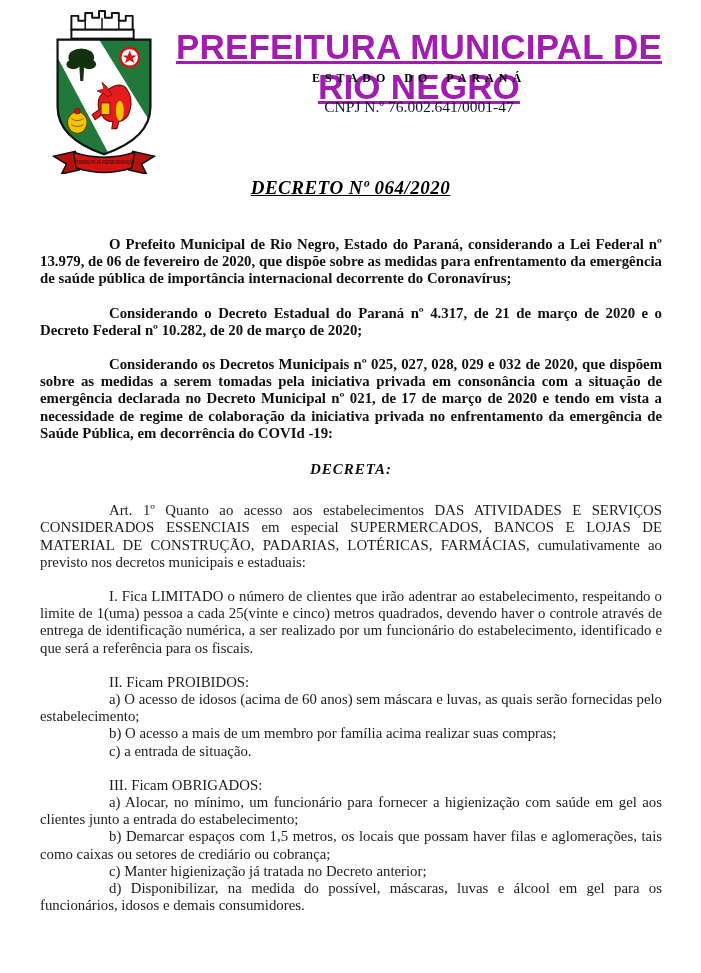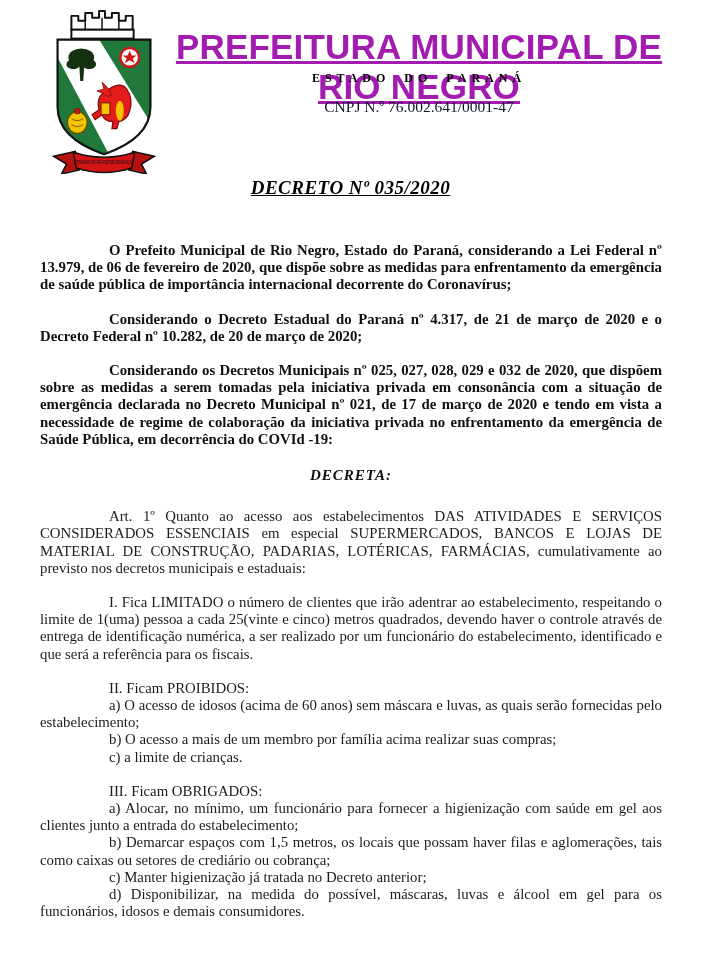--- a/index.html
+++ b/index.html
@@ -34,21 +34,21 @@
     position: absolute; left: 0; top: 177px; width: 100%;
     text-align: center; font-weight: bold; font-style: italic;
     font-size: 19px; letter-spacing: 0.5px;
     text-decoration: underline; color: #000000;
   }
   .doc-body { position: absolute; left: 40px; top: 236px; width: 622px; }
   .para {
     margin: 0; font-size: 14.8px; line-height: 17.2px;
     text-align: justify; text-indent: 69px; color: #1b1b1b;
   }
-  .bold { font-weight: bold; color: #101010; margin-top: 6px; }
+  .bold { font-weight: bold; color: #101010; }
   .gap { margin-top: 17px; }
   .decreta {
     margin: 19px 0 24px 0; text-align: center; text-indent: 0;
     font-weight: bold; font-style: italic; font-size: 15px;
     letter-spacing: 1px; color: #101010;
   }
 </style>
 </head>
 <body>
 
@@ -105,36 +105,36 @@
       <polygon points="106,152 84,147 80,166 98,170 93,160" fill="#b31010" stroke="#111111" stroke-width="1.5"></polygon>
       <path d="M24,148 q31,10 62,0 l-3,16 q-28,9 -56,0 z" fill="#d41313" stroke="#111111" stroke-width="1.5"></path>
       <text x="55" y="160" text-anchor="middle" font-size="6" font-family="Liberation Sans, sans-serif" fill="#111111" textLength="56" lengthAdjust="spacingAndGlyphs">TRABALHO-FÉ-PERSEVERANÇA</text>
     </g>
   </svg>
 
   <div class="org-title">PREFEITURA MUNICIPAL DE RIO NEGRO</div>
   <div class="org-state">ESTADO DO PARANÁ</div>
   <div class="org-cnpj">CNPJ N.º 76.002.641/0001-47</div>
 
-  <div class="decree-title">DECRETO Nº 035/2020</div>
+  <div class="decree-title">DECRETO Nº 064/2020</div>
 
   <div class="doc-body">
     <p class="para bold">O Prefeito Municipal de Rio Negro, Estado do Paraná, considerando a Lei Federal nº 13.979, de 06 de fevereiro de 2020, que dispõe sobre as medidas para enfrentamento da emergência de saúde pública de importância internacional decorrente do Coronavírus;</p>
     <p class="para bold gap">Considerando o Decreto Estadual do Paraná nº 4.317, de 21 de março de 2020 e o Decreto Federal nº 10.282, de 20 de março de 2020;</p>
     <p class="para bold gap">Considerando os Decretos Municipais nº 025, 027, 028, 029 e 032 de 2020, que dispõem sobre as medidas a serem tomadas pela iniciativa privada em consonância com a situação de emergência declarada no Decreto Municipal nº 021, de 17 de março de 2020 e tendo em vista a necessidade de regime de colaboração da iniciativa privada no enfrentamento da emergência de Saúde Pública, em decorrência do COVId -19:</p>
 
     <p class="para decreta">DECRETA:</p>
 
     <p class="para">Art. 1º Quanto ao acesso aos estabelecimentos DAS ATIVIDADES E SERVIÇOS CONSIDERADOS ESSENCIAIS em especial SUPERMERCADOS, BANCOS E LOJAS DE MATERIAL DE CONSTRUÇÃO, PADARIAS, LOTÉRICAS, FARMÁCIAS, cumulativamente ao previsto nos decretos municipais e estaduais:</p>
     <p class="para gap">I. Fica LIMITADO o número de clientes que irão adentrar ao estabelecimento, respeitando o limite de 1(uma) pessoa a cada 25(vinte e cinco) metros quadrados, devendo haver o controle através de entrega de identificação numérica, a ser realizado por um funcionário do estabelecimento, identificado e que será a referência para os fiscais.</p>
 
     <p class="para gap">II. Ficam PROIBIDOS:</p>
     <p class="para">a) O acesso de idosos (acima de 60 anos) sem máscara e luvas, as quais serão fornecidas pelo estabelecimento;</p>
     <p class="para">b) O acesso a mais de um membro por família acima realizar suas compras;</p>
-    <p class="para">c) a limite de crianças.</p>
+    <p class="para">c) a entrada de situação.</p>
 
     <p class="para gap">III. Ficam OBRIGADOS:</p>
     <p class="para">a) Alocar, no mínimo, um funcionário para fornecer a higienização com saúde em gel aos clientes junto a entrada do estabelecimento;</p>
     <p class="para">b) Demarcar espaços com 1,5 metros, os locais que possam haver filas e aglomerações, tais como caixas ou setores de crediário ou cobrança;</p>
     <p class="para">c) Manter higienização já tratada no Decreto anterior;</p>
     <p class="para">d) Disponibilizar, na medida do possível, máscaras, luvas e álcool em gel para os funcionários, idosos e demais consumidores.</p>
   </div>
 
 </div>
 

